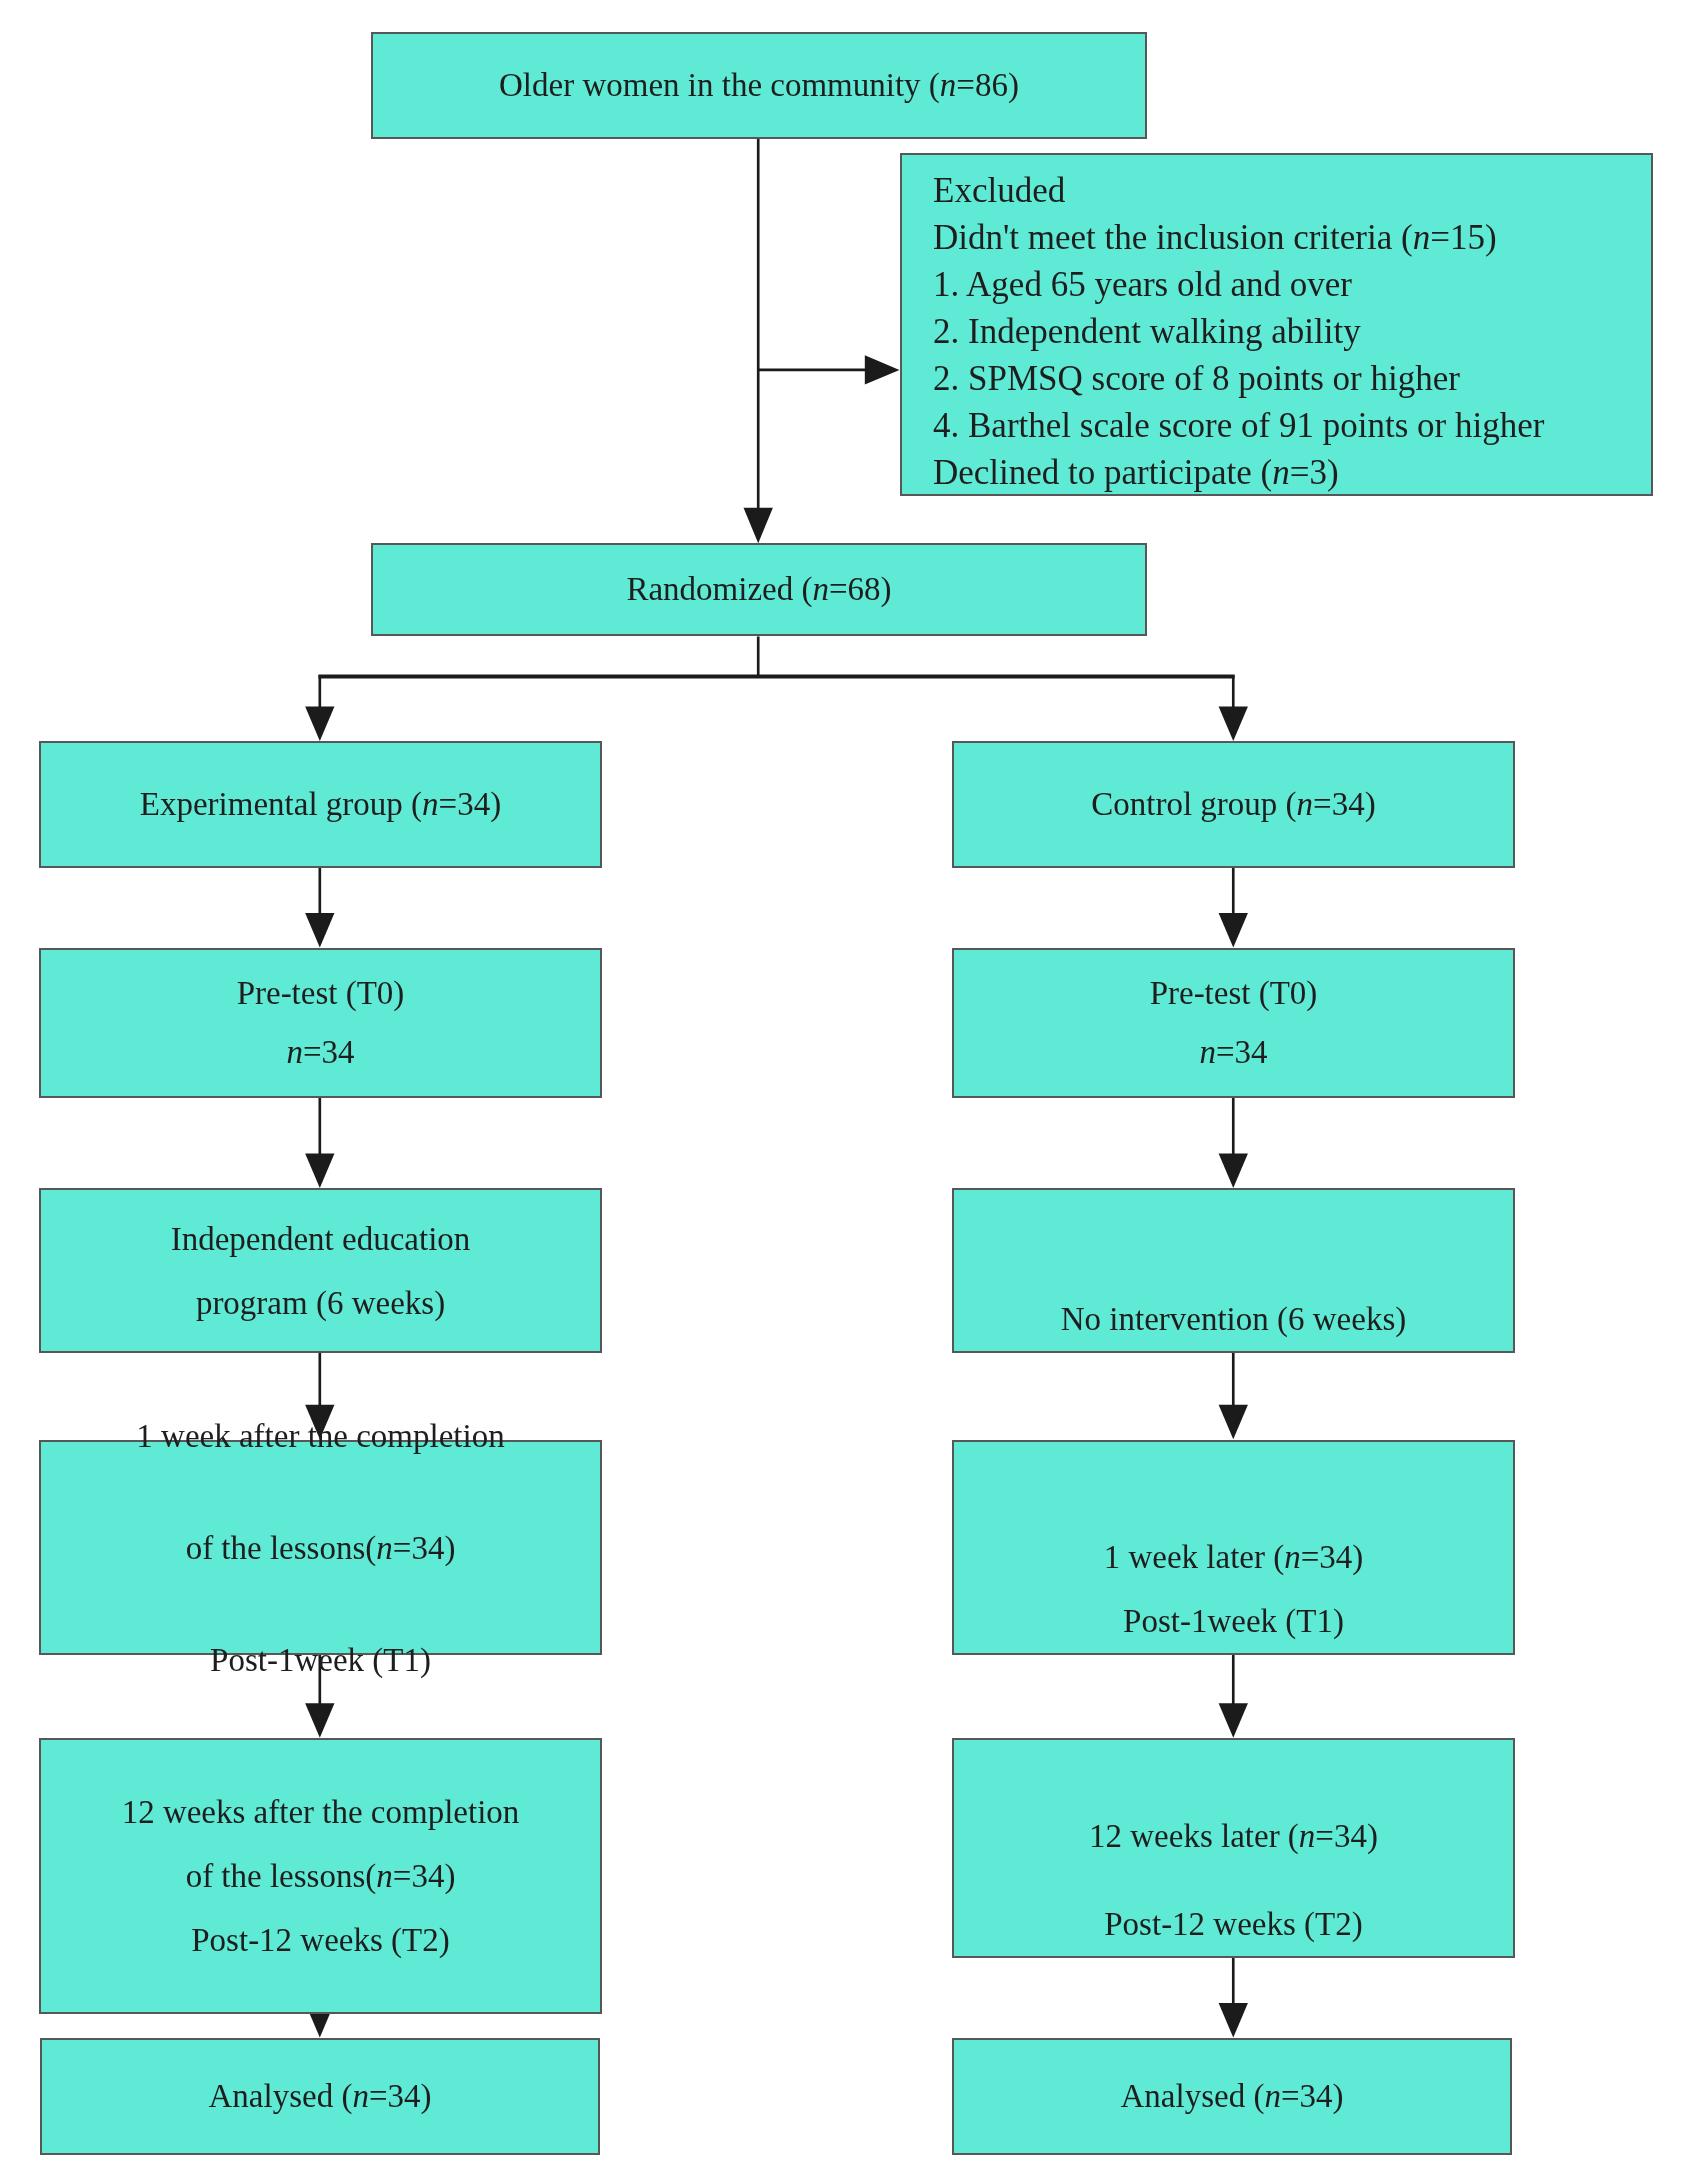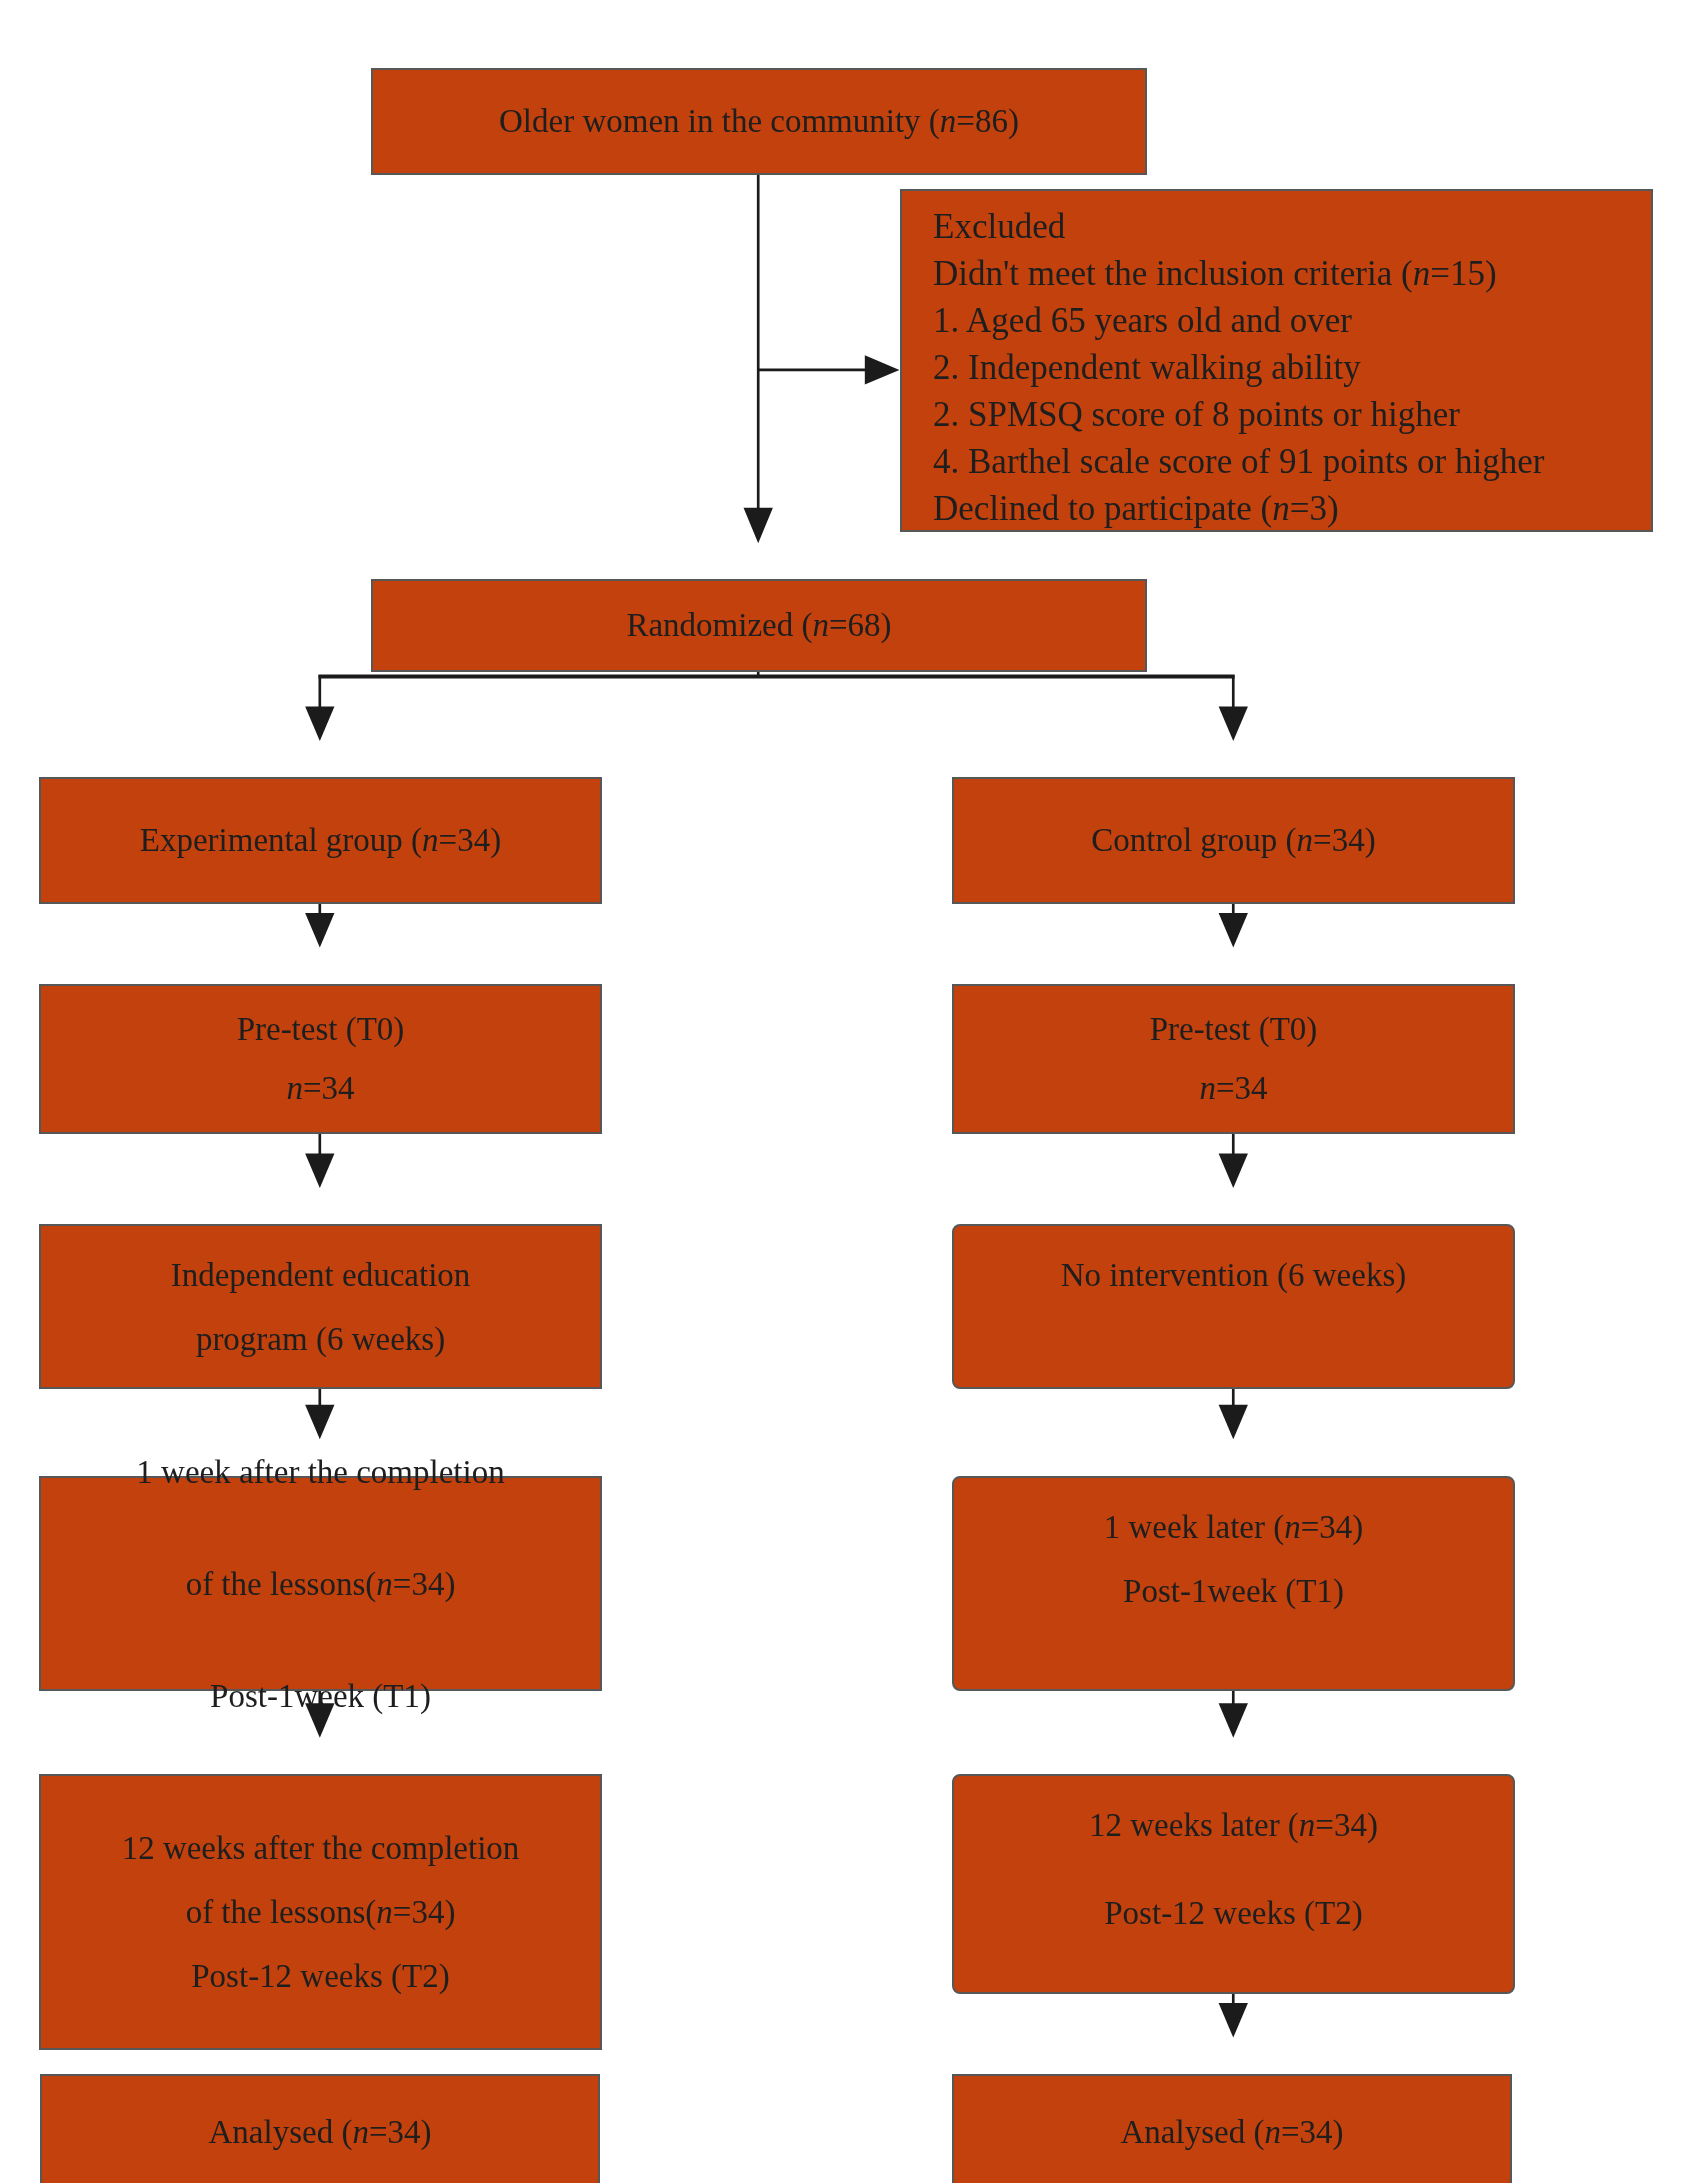--- a/index.html
+++ b/index.html
@@ -13,34 +13,33 @@
   }
   .flow-svg {
     position: absolute;
     left: 0; top: 0;
     width: 1681px; height: 2183px;
   }
   .box {
     position: absolute;
     box-sizing: border-box;
     border: 2.7px solid #575757;
-    background: #c2410c;
+    background: #5eead4;
     display: flex;
     flex-direction: column;
     justify-content: center;
     align-items: center;
     text-align: center;
     font-size: 33px;
     line-height: 41px;
     color: #1e1e1e;
-    margin-top: 36px;
   }
   .box.lh88 .box-line { line-height: 59px; }
   .box.lh96 .box-line { line-height: 64px; }
-  .box.v-top { justify-content: flex-start; padding-top: 16.7px; border-radius: 8px; }
+  .box.v-top { justify-content: flex-end; padding-top: 16.7px; }
   .box.align-left {
     justify-content: center;
     align-items: flex-start;
     text-align: left;
     font-size: 35px;
     padding: 13.3px 20px 0 31px;
   }
   .box.align-left .box-line { line-height: 47px; }
   .box-line { white-space: nowrap; }
   .box.align-left .box-line { white-space: normal; }

